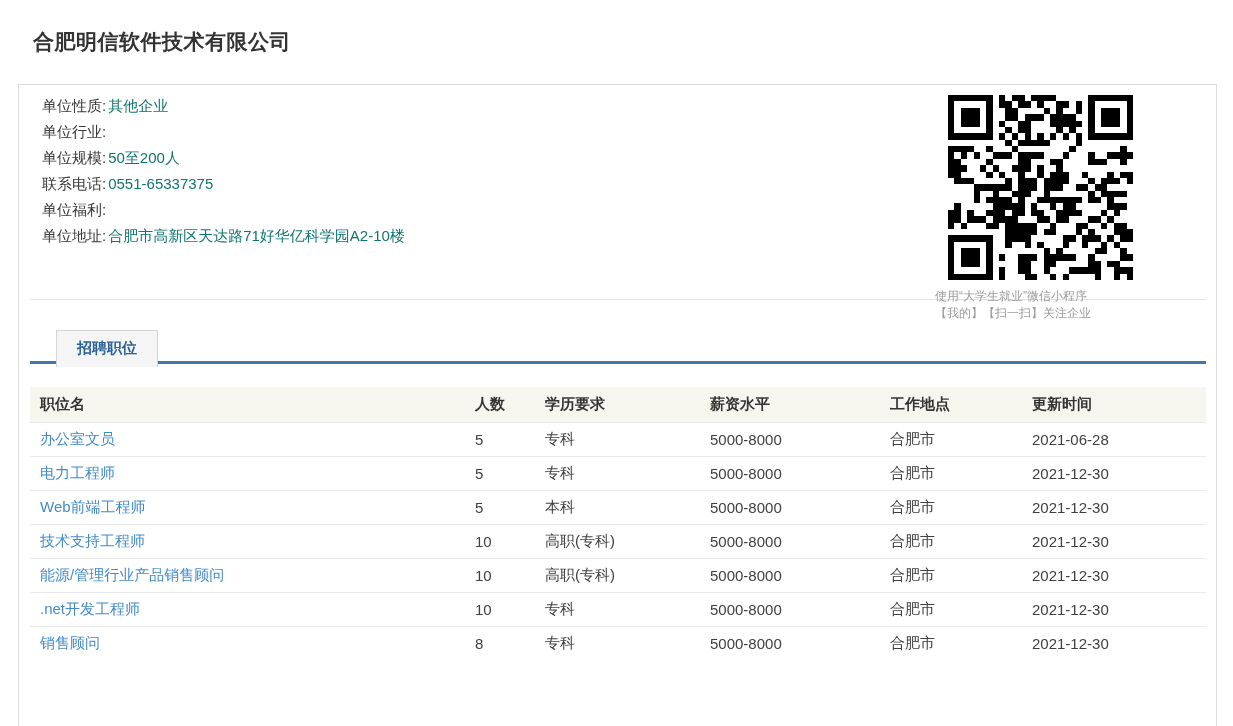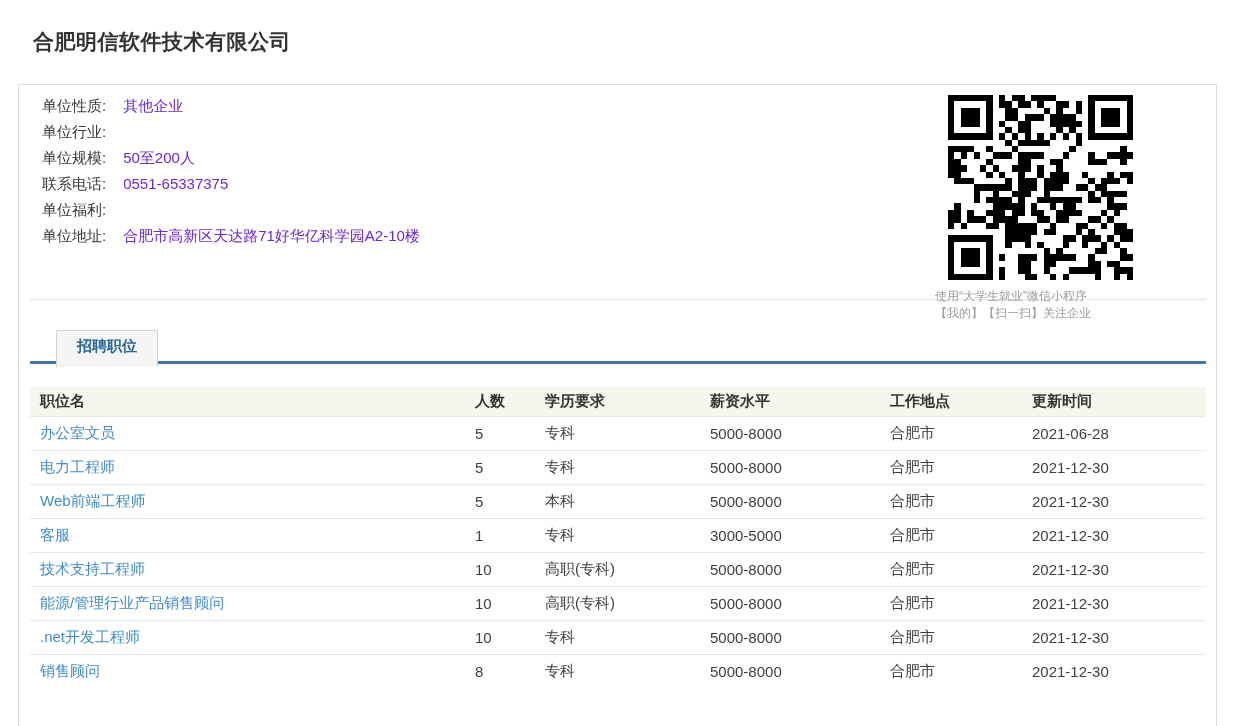--- a/index.html
+++ b/index.html
@@ -11,38 +11,38 @@
     color:#333; letter-spacing:0.5px; }
 
   .panel { position:absolute; left:18px; top:84px; width:1199px; height:700px;
     border:1px solid #dcdcdc; border-bottom:none; background:#fff; padding:0 10px 0 11px; }
 
   
   .info-section { position:relative; min-height:215px; border-bottom:1px solid #e3e3e3;
     padding:8px 0 6px 12px; }
   .info-row { line-height:26px; font-size:15px; white-space:pre; }
   .info-row .lbl { color:#3a3a3a; }
-  .info-row .val { color:#6d28d9; margin-left:17px; }
+  .info-row .val { color:#0f766e; margin-left:2px; }
 
   .qr-wrap { position:absolute; top:10px; left:905px; width:210px; }
   .qr-box { width:185px; height:185px; margin:0 auto; background:#fff; }
   .qr-box svg { display:block; width:185px; height:185px; shape-rendering:crispEdges; }
   .qr-caption { margin-top:8px; font-size:12px; line-height:17px; color:#9b9b9b; }
 
   
   .tabs-bar { margin-top:30px; height:34px; padding-left:26px;
     border-bottom:3px solid var(--accent-line, #4077a8); }
   .tab { position:relative; z-index:2; display:inline-block; height:37px; line-height:34px;
     padding:0 20px; background:#f5f5f5; border:1px solid #d4d4d4; border-bottom:none;
-    font-size:15px; font-weight:bold; color:var(--tab-text, #2a6496); cursor:pointer;font-family:Liberation Mono, monospace; }
+    font-size:15px; font-weight:bold; color:var(--tab-text, #2a6496); cursor:pointer; }
 
   
   table.jobs { width:1176px; margin-top:23px; border-collapse:collapse; table-layout:fixed;
     font-size:15px; }
-  table.jobs thead tr { background:var(--header-bg, #f6f6ee); height:29px; }
+  table.jobs thead tr { background:var(--header-bg, #f6f6ee); height:35px; }
   table.jobs th { text-align:left; font-weight:bold; color:#333; padding:0 0 0 10px;
     white-space:nowrap; overflow:hidden; }
   table.jobs tbody tr { height:34px; border-top:1px solid #e8e8e8;margin-top:16px; }
   table.jobs td { padding:0 0 0 10px; color:#404040; white-space:nowrap; overflow:hidden; }
   table.jobs a { color:var(--link, #428bca); text-decoration:none; }
 </style>
 </head>
 <body>
 
 <h1 class="page-title">合肥明信软件技术有限公司</h1>
@@ -114,28 +114,20 @@
         </tr>
         <tr>
           <td><a href="#">Web前端工程师</a></td>
           <td>5</td>
           <td>本科</td>
           <td>5000-8000</td>
           <td>合肥市</td>
           <td>2021-12-30</td>
         </tr>
         <tr>
-          <td><a href="#">客服</a></td>
-          <td>1</td>
-          <td>专科</td>
-          <td>3000-5000</td>
-          <td>合肥市</td>
-          <td>2021-12-30</td>
-        </tr>
-        <tr>
           <td><a href="#">技术支持工程师</a></td>
           <td>10</td>
           <td>高职(专科)</td>
           <td>5000-8000</td>
           <td>合肥市</td>
           <td>2021-12-30</td>
         </tr>
         <tr>
           <td><a href="#">能源/管理行业产品销售顾问</a></td>
           <td>10</td>

